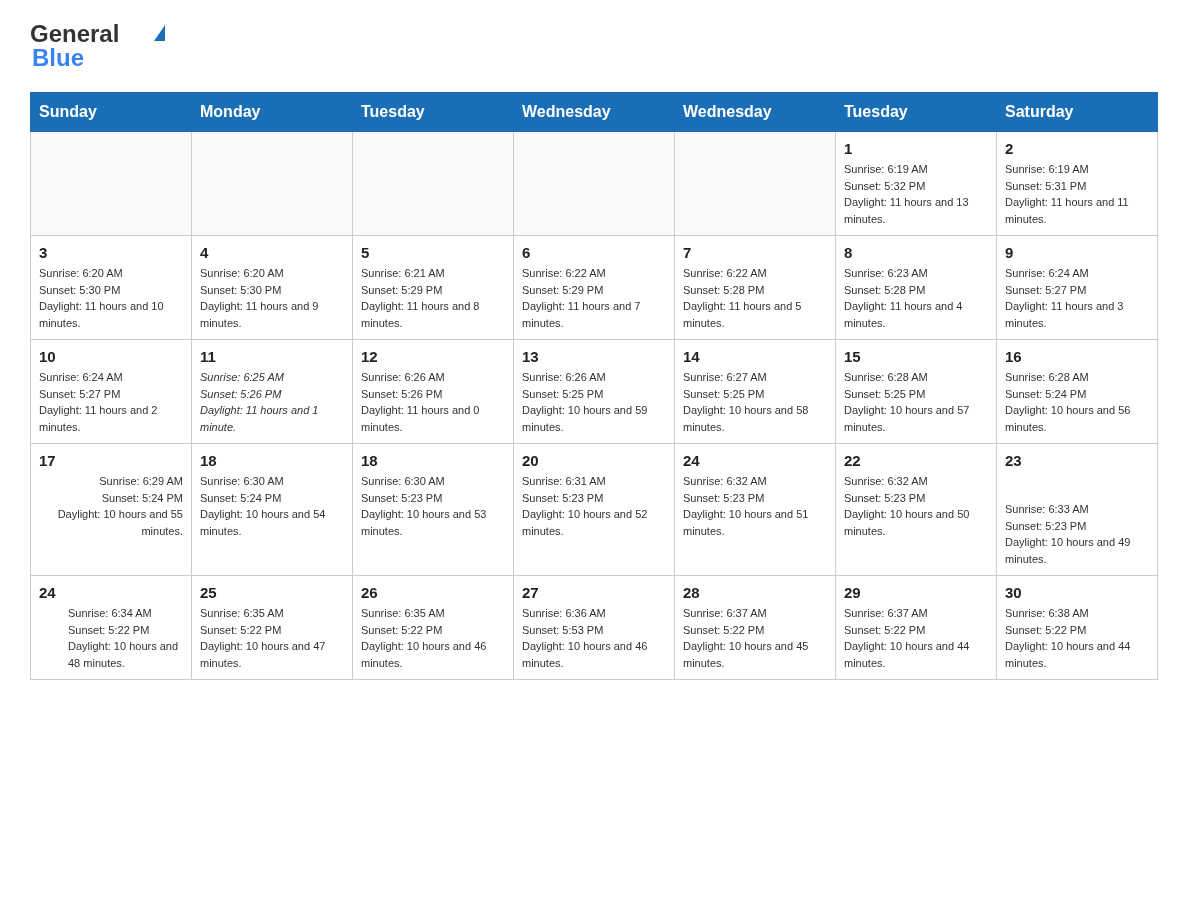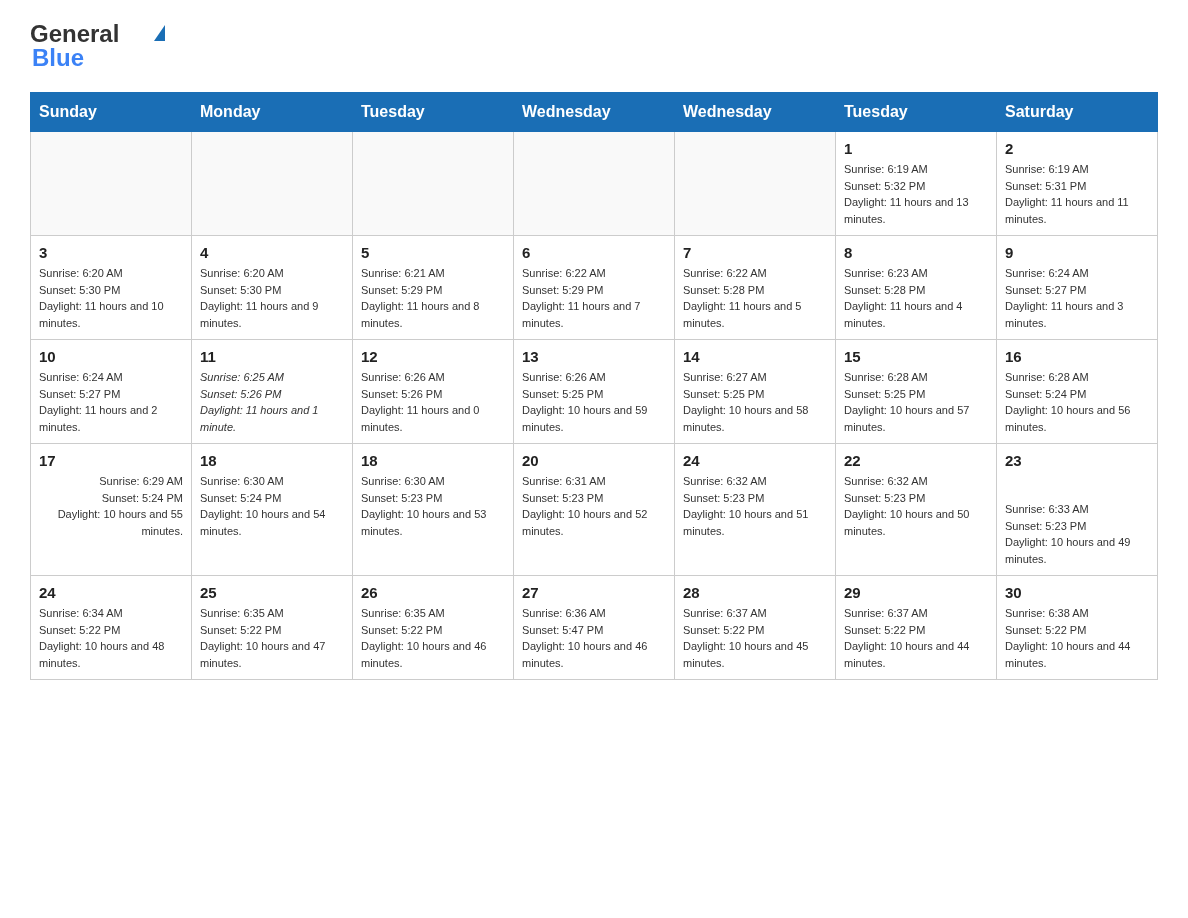--- a/index.html
+++ b/index.html
@@ -254,40 +254,40 @@
         <td>
           <span class="day-number">23</span>
           <div class="day-info" style="white-space: pre-line; margin-top: 32px;">Sunrise: 6:33 AM
 Sunset: 5:23 PM
 Daylight: 10 hours and 49 minutes.</div>
         </td>
       </tr>
       <tr class="row-separator">
         <td>
           <span class="day-number">24</span>
-          <div class="day-info" style="white-space: pre-line;">Sunrise: 6:34 AM
+          <div class="day-info" style="white-space: pre-line; margin-left: 29px;">Sunrise: 6:34 AM
 Sunset: 5:22 PM
 Daylight: 10 hours and 48 minutes.</div>
         </td>
         <td>
           <span class="day-number">25</span>
           <div class="day-info" style="white-space: pre-line;">Sunrise: 6:35 AM
 Sunset: 5:22 PM
 Daylight: 10 hours and 47 minutes.</div>
         </td>
         <td>
           <span class="day-number">26</span>
           <div class="day-info" style="white-space: pre-line;">Sunrise: 6:35 AM
 Sunset: 5:22 PM
 Daylight: 10 hours and 46 minutes.</div>
         </td>
         <td>
           <span class="day-number">27</span>
           <div class="day-info" style="white-space: pre-line;">Sunrise: 6:36 AM
-Sunset: 5:47 PM
+Sunset: 5:53 PM
 Daylight: 10 hours and 46 minutes.</div>
         </td>
         <td>
           <span class="day-number">28</span>
           <div class="day-info" style="white-space: pre-line;">Sunrise: 6:37 AM
 Sunset: 5:22 PM
 Daylight: 10 hours and 45 minutes.</div>
         </td>
         <td>
           <span class="day-number">29</span>

